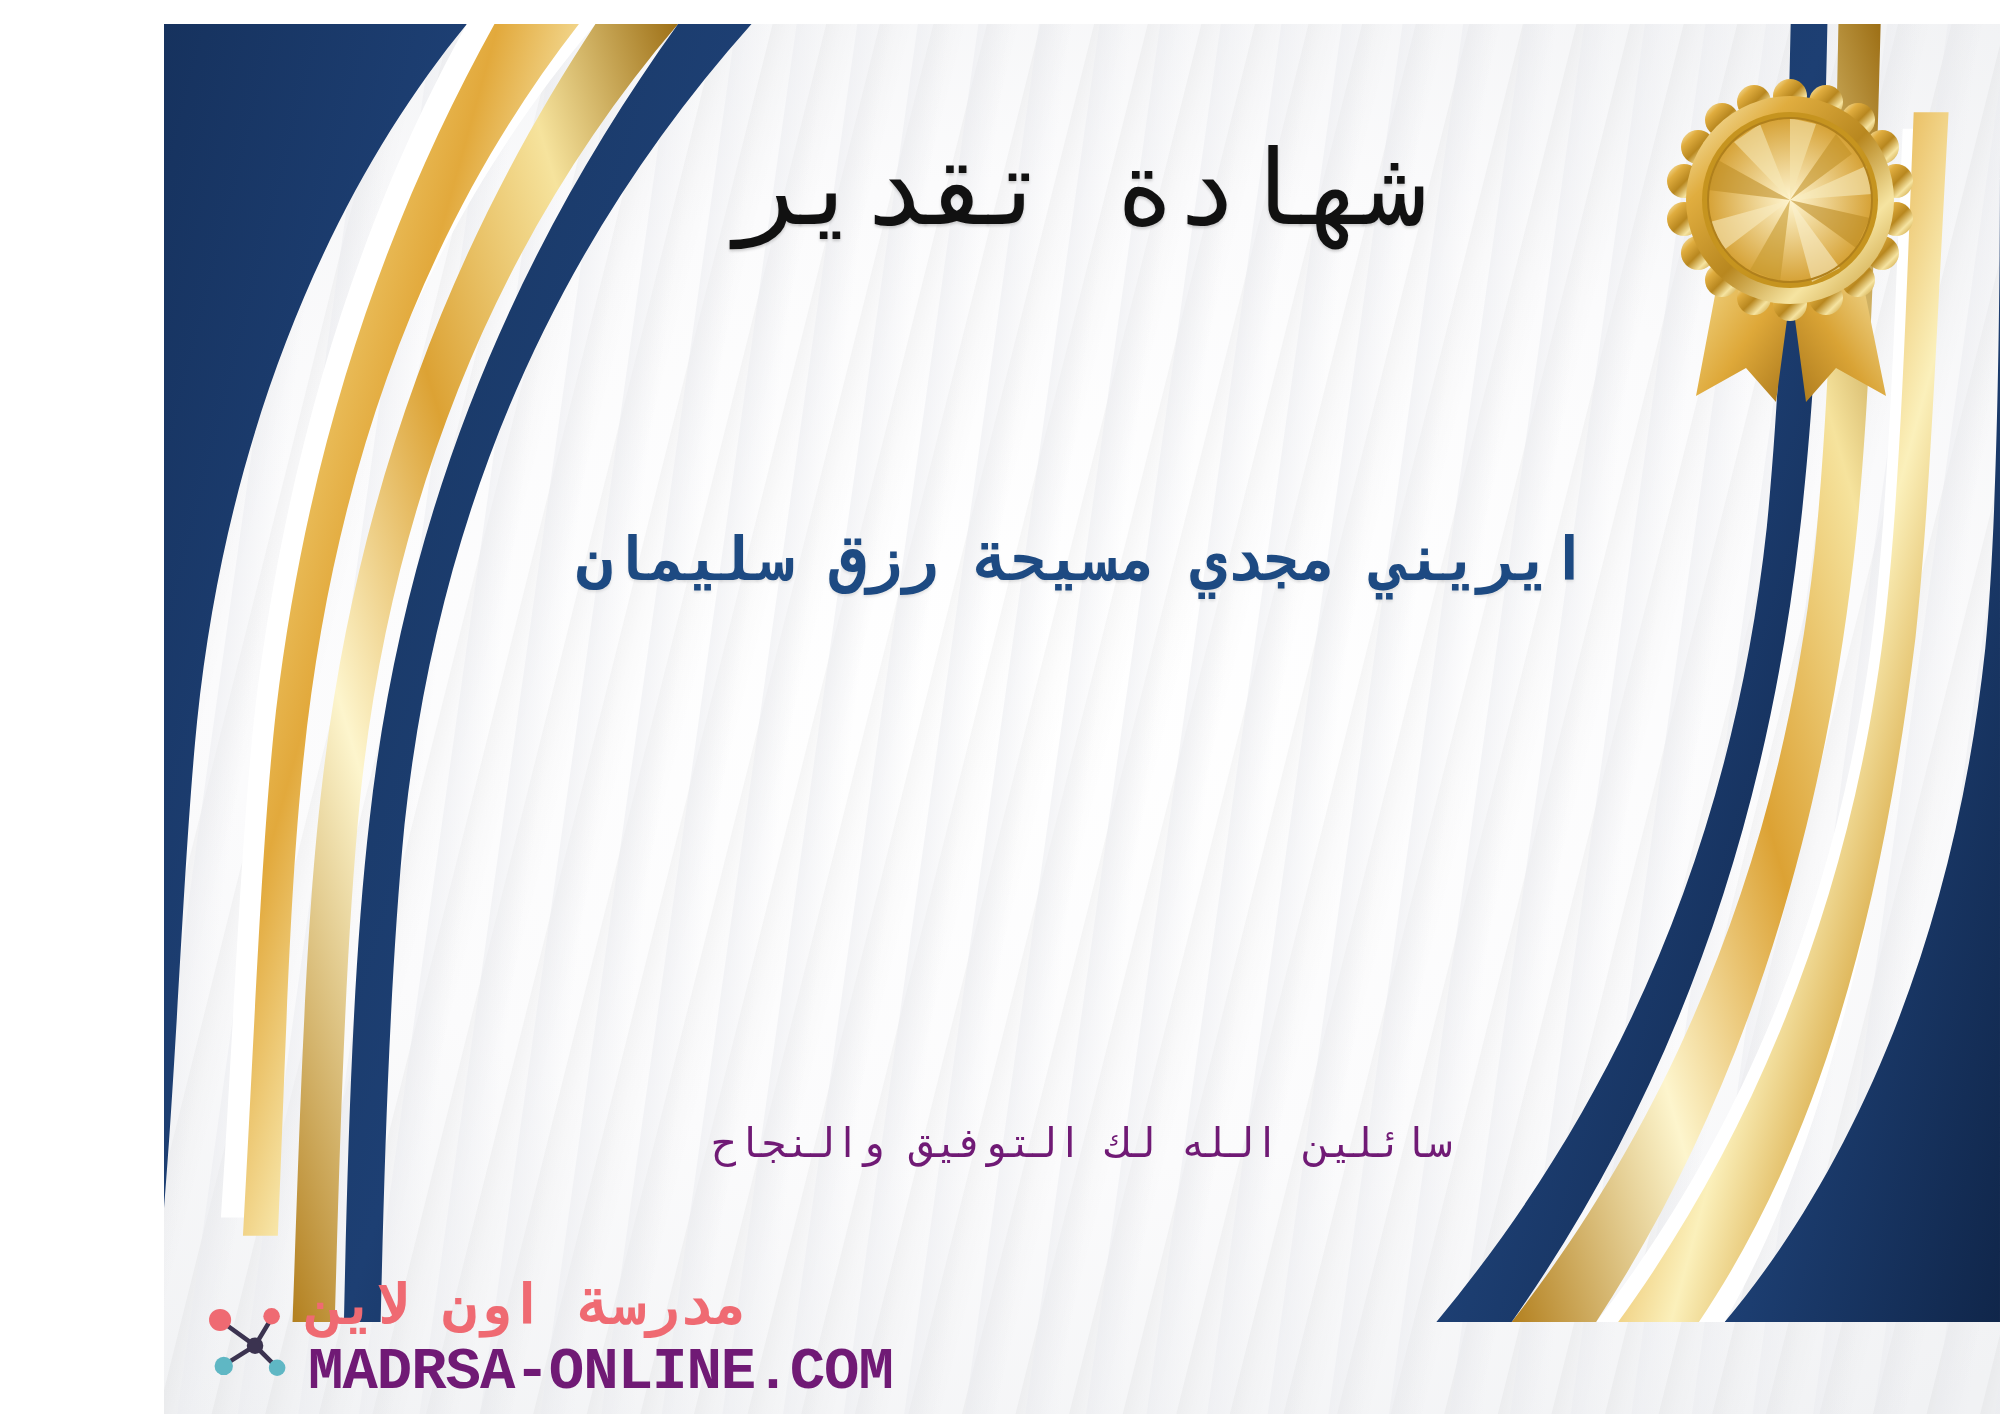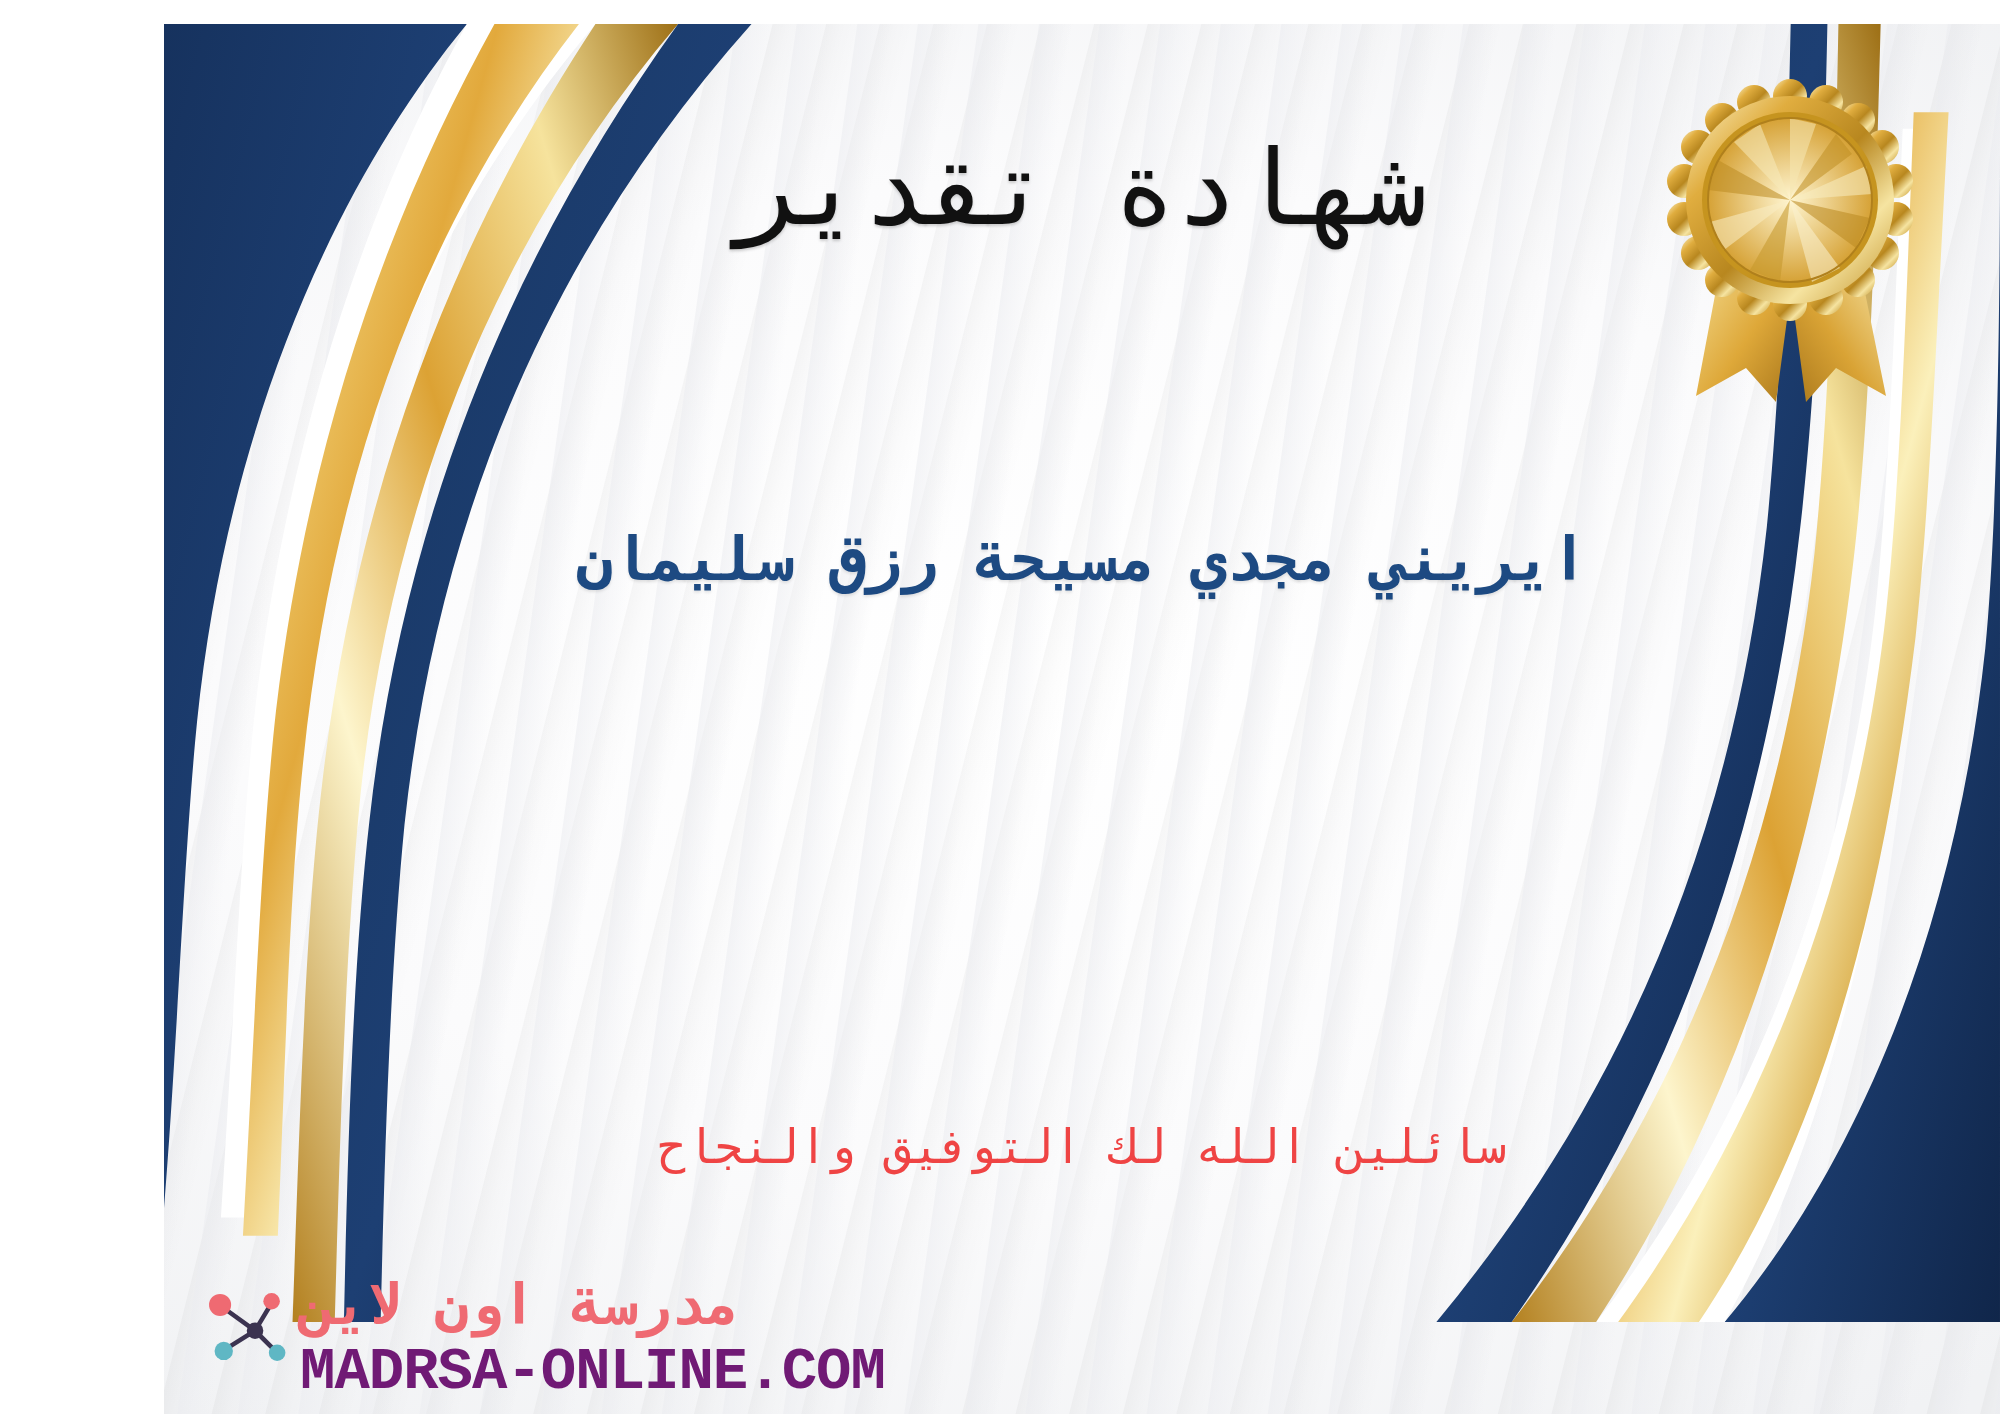--- a/index.html
+++ b/index.html
@@ -116,34 +116,35 @@
     font-size: 55px;
     padding: 0 26px;
     letter-spacing: 1px;
   }
 
   .closing-text {
     position: absolute;
     top: 1095px;
     left: 0;
     right: 0;
-    font-size: 47px;
-    color: #ef4444;
+    font-size: 41px;
+    color: #701a75;
     font-weight: 400;
   }
 
   
   .brand {
     position: absolute;
     left: 34px;
     bottom: 36px;
     width: 470px;
     display: flex;
     flex-direction: row-reverse;
-    gap: 10px;
+    align-items: center;
+    gap: 18px;
     direction: rtl;
   }
   .brand-mark {
     width: 92px;
     height: 92px;
     flex: 0 0 auto;
   }
   .brand-words {
     display: flex;
     flex-direction: column;

